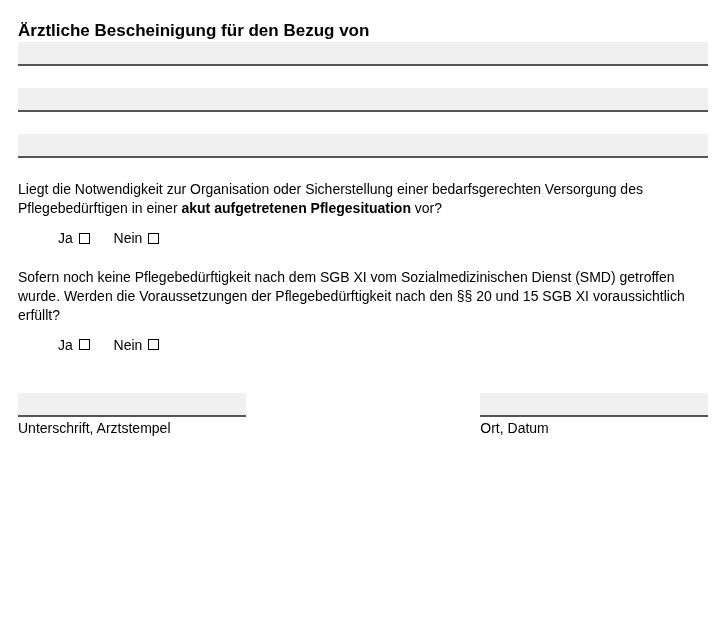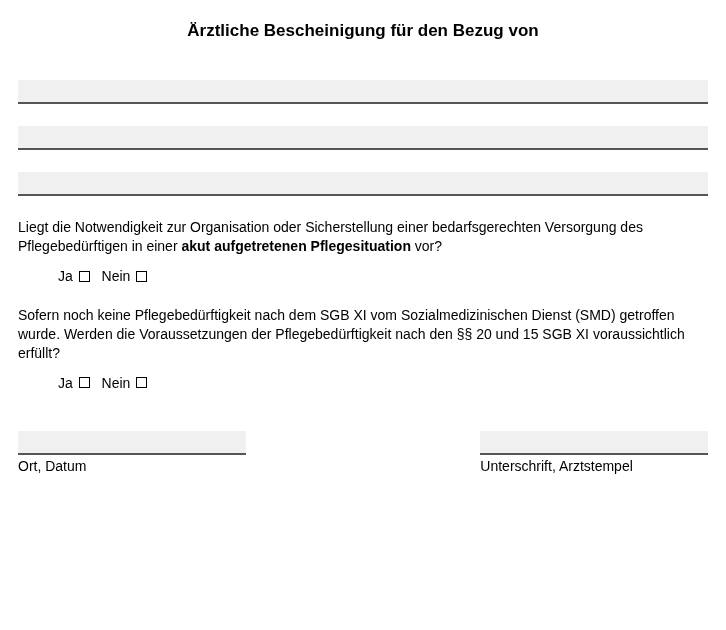--- a/index.html
+++ b/index.html
@@ -6,25 +6,24 @@
     margin: 0;
     padding: 20px 18px;
     font-family: Arial, Helvetica, sans-serif;
     font-size: 14px;
     color: #000;
     width: 726px;
     box-sizing: border-box;
     background: #fff;
   }
   .title {
-    text-align: center;
+    text-align: left;
     font-weight: bold;
     font-size: 17px;
     line-height: 1.3;
-    margin-bottom: 38px;
   }
   .field-block {
     margin-bottom: 22px;
   }
   .field-input {
     background: #f0f0f0;
     height: 24px;
     border-bottom: 2px solid #555;
     box-sizing: border-box;
   }
@@ -41,21 +40,21 @@
   .bold {
     font-weight: bold;
   }
   .choices {
     padding-left: 40px;
     font-size: 14px;
     margin-bottom: 16px;
   }
   .choice {
     display: inline-block;
-    margin-right: 8px;
+    margin-right: 20px;
   }
   .checkbox {
     display: inline-block;
     border: 1px solid #000;
     width: 9px;
     height: 9px;
     vertical-align: middle;
     margin-left: 2px;
     position: relative;
     top: -1px;
@@ -122,19 +121,19 @@
   </span>
   <span class="choice">
     <span>Nein</span>
     <span class="checkbox"></span>
   </span>
 </div>
 
 <div class="sig-row">
   <div class="sig-col">
     <div class="sig-input"></div>
-    <div class="sig-label">Ort, Datum</div>
+    <div class="sig-label">Unterschrift, Arztstempel</div>
   </div>
   <div class="sig-col">
     <div class="sig-input"></div>
-    <div class="sig-label">Unterschrift, Arztstempel</div>
+    <div class="sig-label">Ort, Datum</div>
   </div>
 </div>
 
 </body></html>

